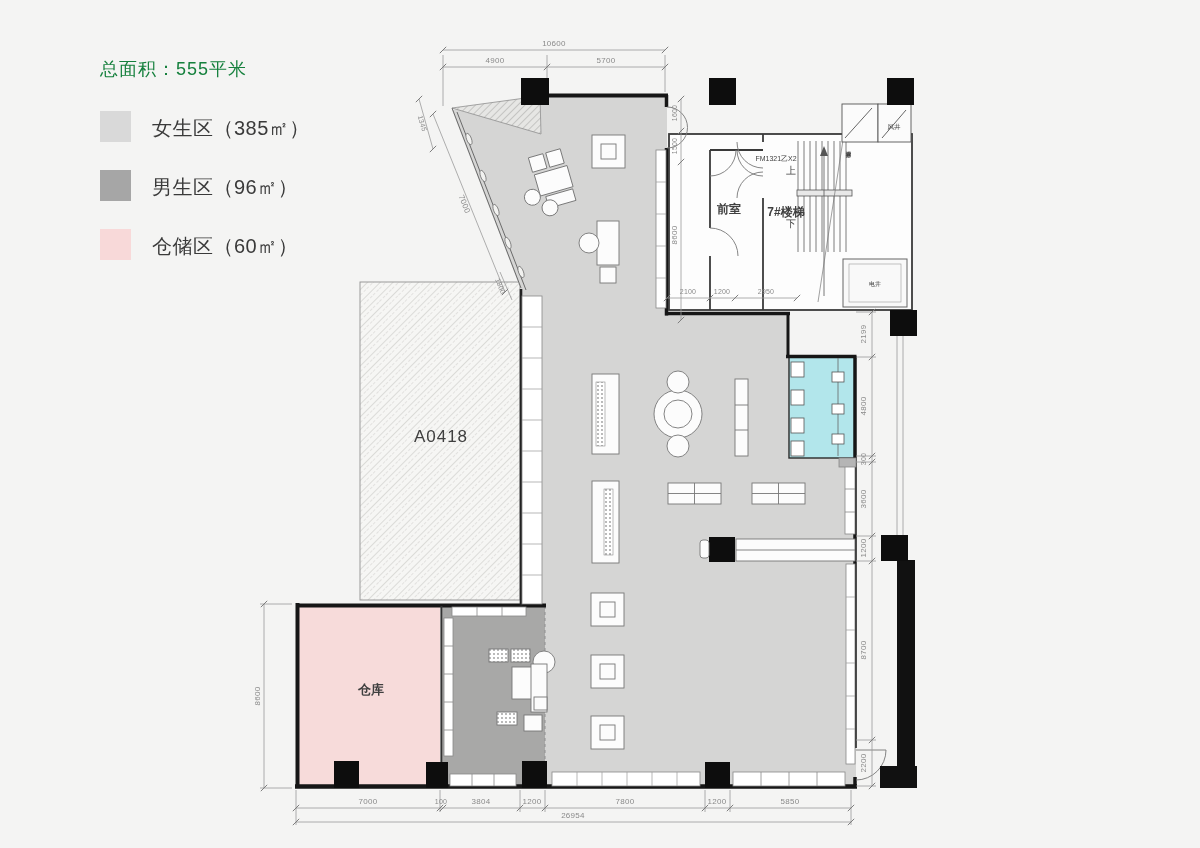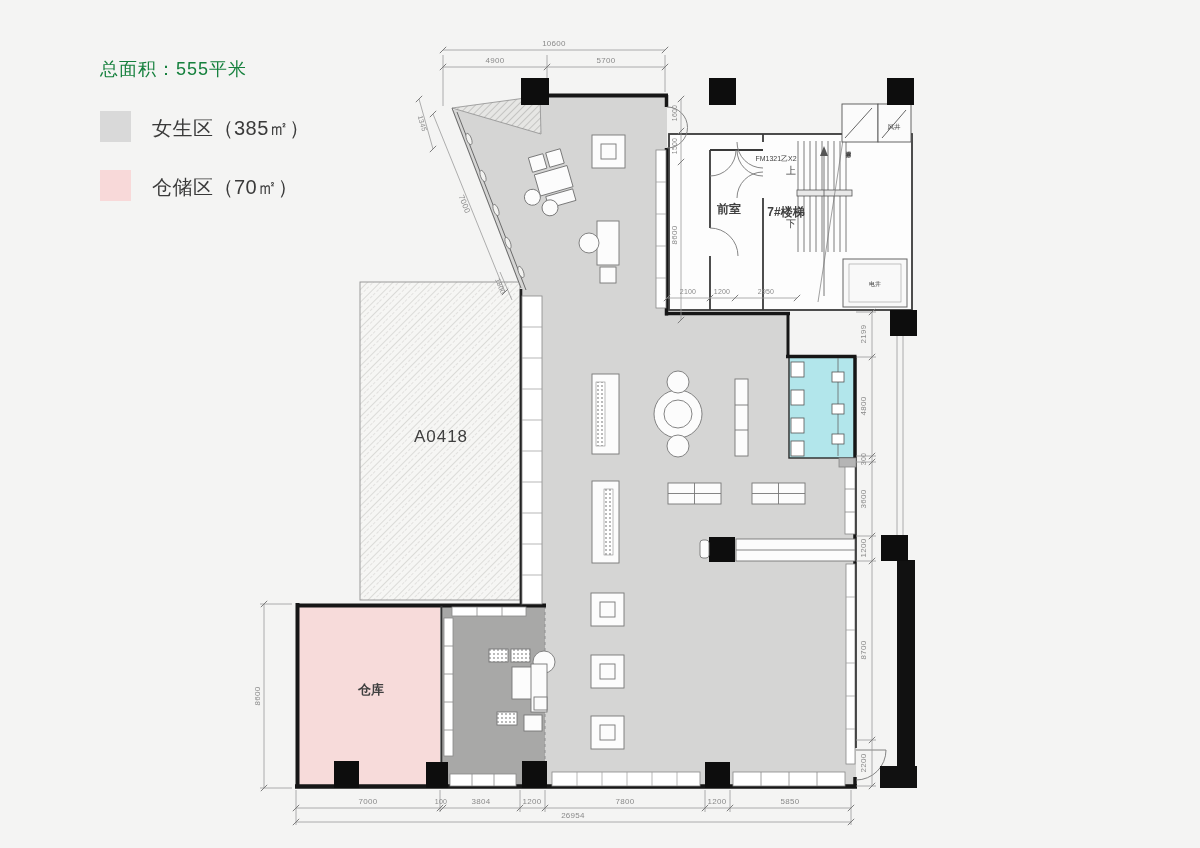--- a/index.html
+++ b/index.html
@@ -23,22 +23,26 @@
 </head>
 <body>
 
 <div class="legend">
   <div class="legend-title">总面积：555平米</div>
   <div class="legend-item">
     <div class="legend-swatch" style="background-color: rgb(217, 217, 217);"></div>
     <div class="legend-label">女生区（385㎡）</div>
   </div>
   <div class="legend-item">
+    <div class="legend-swatch" style="background-color: rgb(166, 166, 166);"></div>
+    <div class="legend-label">男生区（96㎡）</div>
+  </div>
+  <div class="legend-item">
     <div class="legend-swatch" style="background-color: rgb(248, 217, 217);"></div>
-    <div class="legend-label">仓储区（70㎡）</div>
+    <div class="legend-label">仓储区（60㎡）</div>
   </div>
 </div>
 
 <svg width="1200" height="848" viewBox="0 0 1200 848">
   <defs>
     <pattern id="hatchA" width="9" height="9" patternUnits="userSpaceOnUse" patternTransform="rotate(45)">
       <rect width="9" height="9" fill="#f6f6f4"></rect>
       <line x1="0" y1="0" x2="0" y2="9" stroke="#c6c6c2" stroke-width="1.1"></line>
       <line x1="4.5" y1="0" x2="4.5" y2="9" stroke="#dddcd9" stroke-width="0.8" stroke-dasharray="3 2"></line>
     </pattern>

